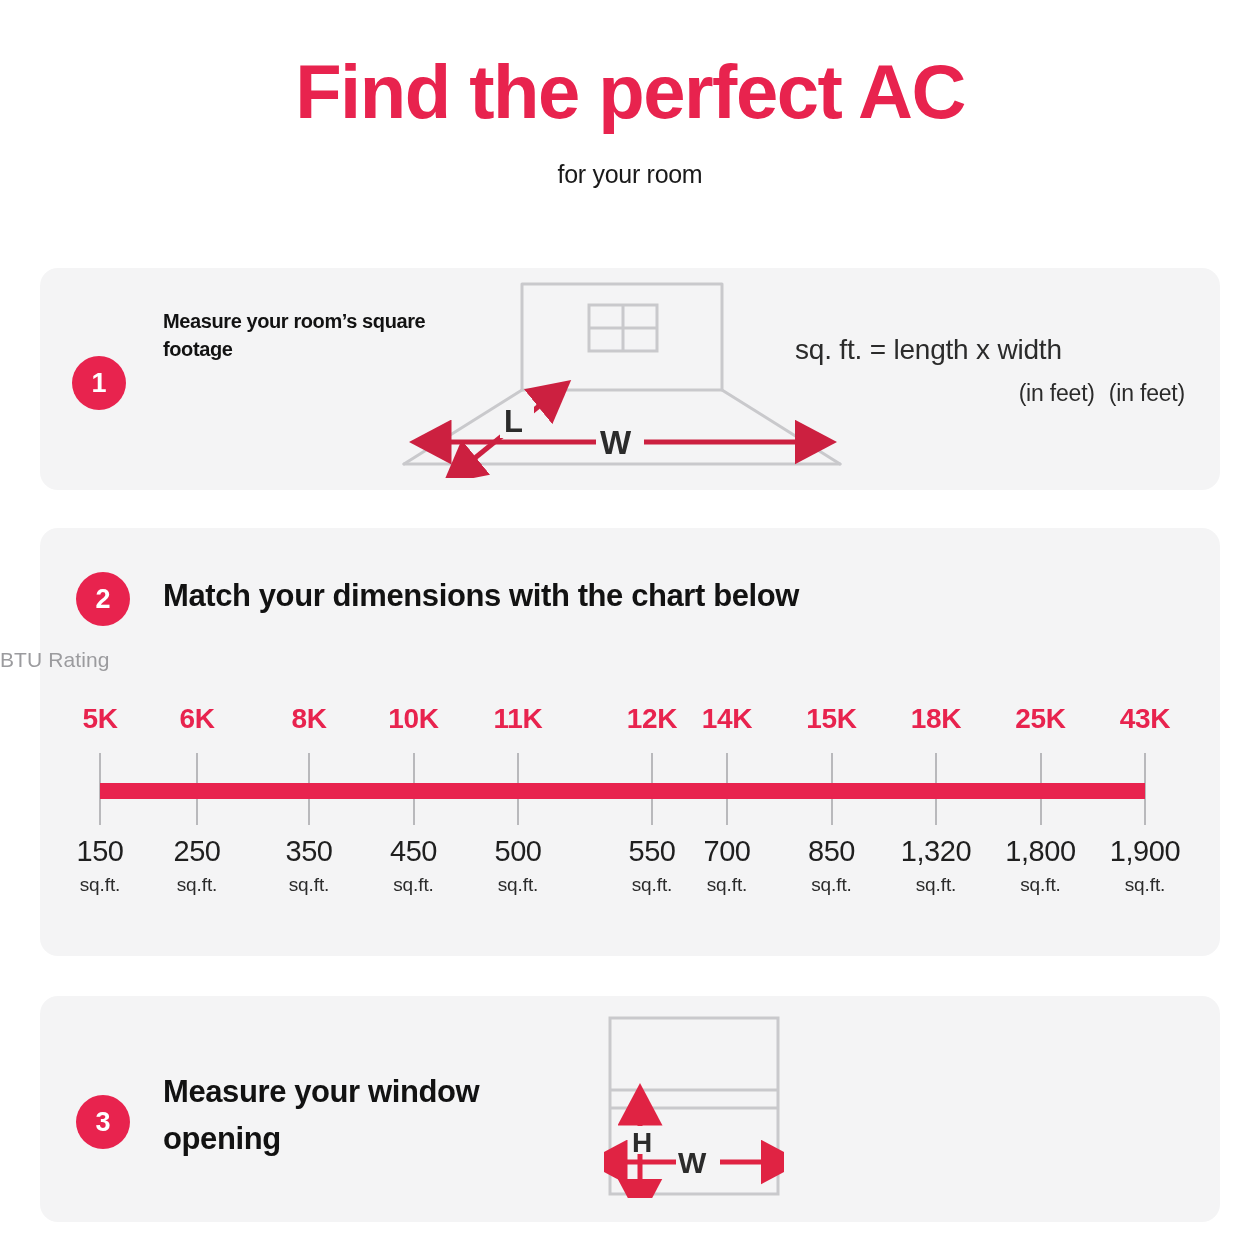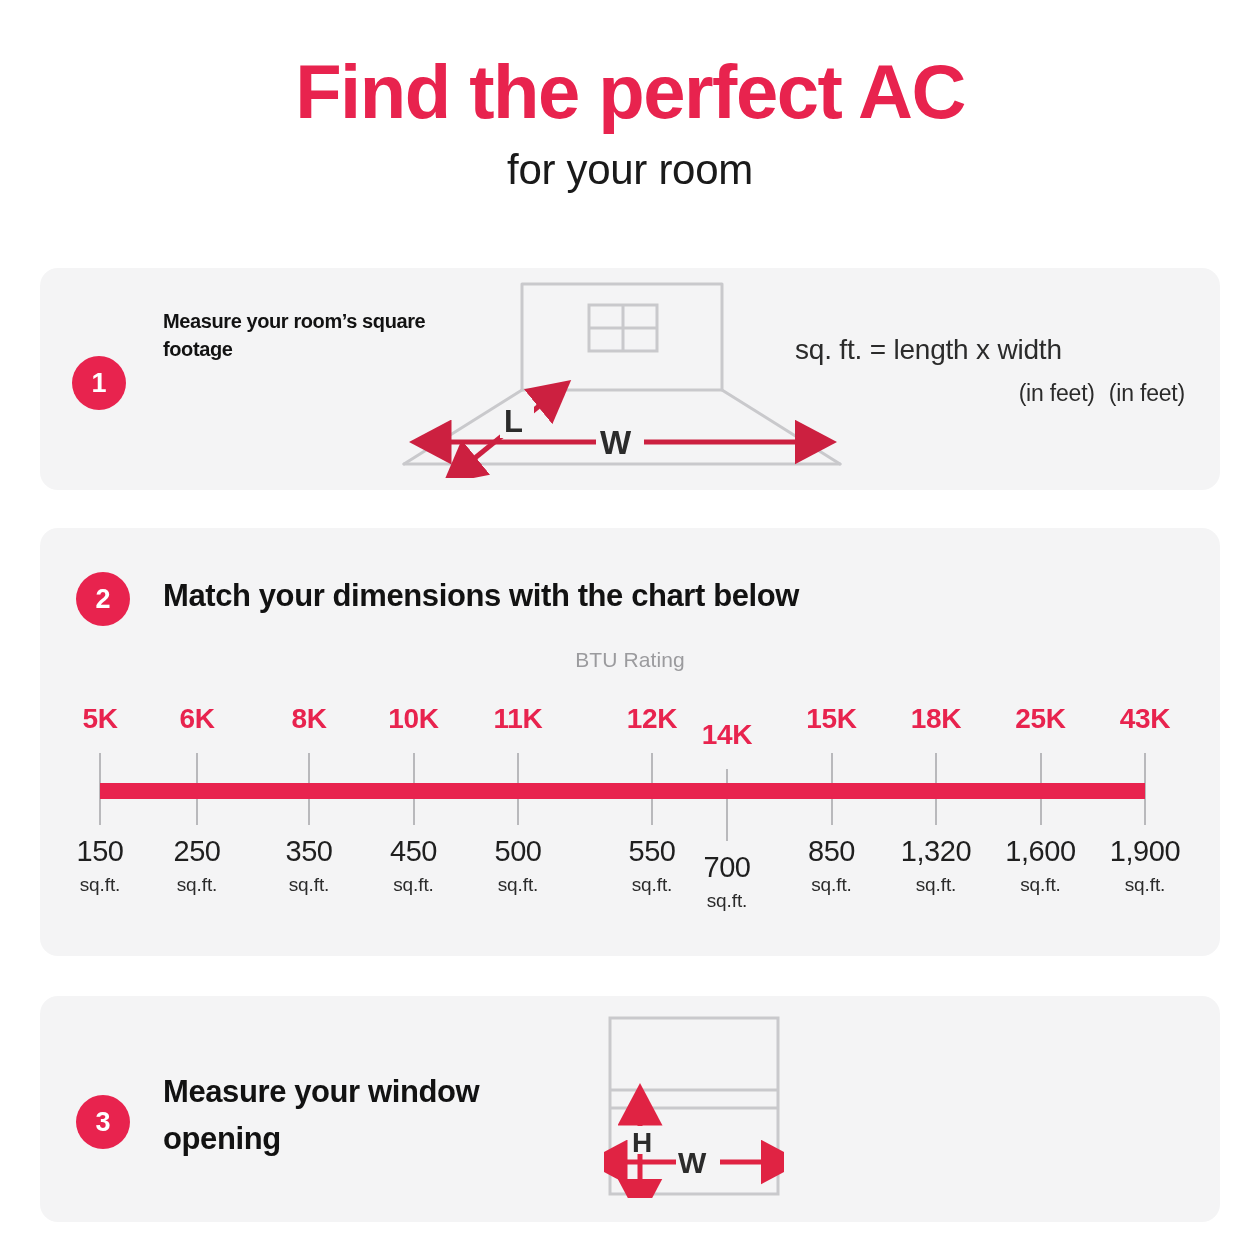--- a/index.html
+++ b/index.html
@@ -28,22 +28,22 @@
     text-align: center;
   }
   .title {
     font-size: 76px;
     font-weight: 700;
     color: #E8234E;
     letter-spacing: -1.5px;
     line-height: 1.05;
   }
   .subtitle {
-    margin-top: 14px;
-    font-size: 42px;
+    margin-top: 28px;
+    font-size: 25px;
     font-weight: 400;
     color: #1a1a1a;
     letter-spacing: -0.3px;
   }
 
   
   .card {
     position: absolute;
     left: 40px;
     width: 1180px;
@@ -116,21 +116,20 @@
     font-size: 31px;
     font-weight: 700;
     color: #121212;
     letter-spacing: -0.4px;
   }
   .btu-caption {
     position: absolute;
     left: 0;
     top: 648px;
     width: 1260px;
-    text-align: center;
     font-size: 21px;
     color: #9b9b9e;
     letter-spacing: 0.1px;
   }
 
   .scale {
     position: absolute;
     left: 0;
     top: 705px;
     width: 1260px;
@@ -303,42 +302,42 @@
         <div class="tick"></div>
         <div class="sqft-val">500</div>
         <div class="sqft-unit">sq.ft.</div>
       </div>
       <div class="scale-col" style="left: 652px;">
         <div class="btu-label">12K</div>
         <div class="tick"></div>
         <div class="sqft-val">550</div>
         <div class="sqft-unit">sq.ft.</div>
       </div>
-      <div class="scale-col" style="left: 727px; margin-top: 16px;">
+      <div class="scale-col" style="left: 727px;">
         <div class="btu-label">14K</div>
         <div class="tick"></div>
         <div class="sqft-val">700</div>
         <div class="sqft-unit">sq.ft.</div>
       </div>
       <div class="scale-col" style="left: 831.5px;">
         <div class="btu-label">15K</div>
         <div class="tick"></div>
         <div class="sqft-val">850</div>
         <div class="sqft-unit">sq.ft.</div>
       </div>
       <div class="scale-col" style="left: 936px;">
         <div class="btu-label">18K</div>
         <div class="tick"></div>
         <div class="sqft-val">1,320</div>
         <div class="sqft-unit">sq.ft.</div>
       </div>
       <div class="scale-col" style="left: 1040.5px;">
         <div class="btu-label">25K</div>
         <div class="tick"></div>
-        <div class="sqft-val">1,600</div>
+        <div class="sqft-val">1,800</div>
         <div class="sqft-unit">sq.ft.</div>
       </div>
       <div class="scale-col" style="left: 1145px;">
         <div class="btu-label">43K</div>
         <div class="tick"></div>
         <div class="sqft-val">1,900</div>
         <div class="sqft-unit">sq.ft.</div>
       </div>
     </div>
 

